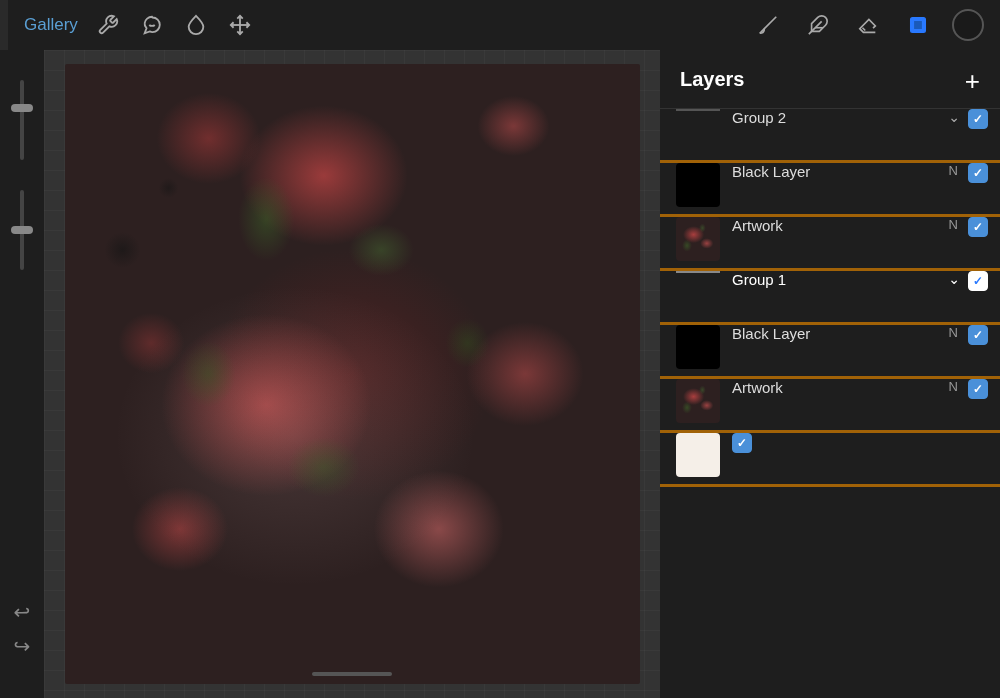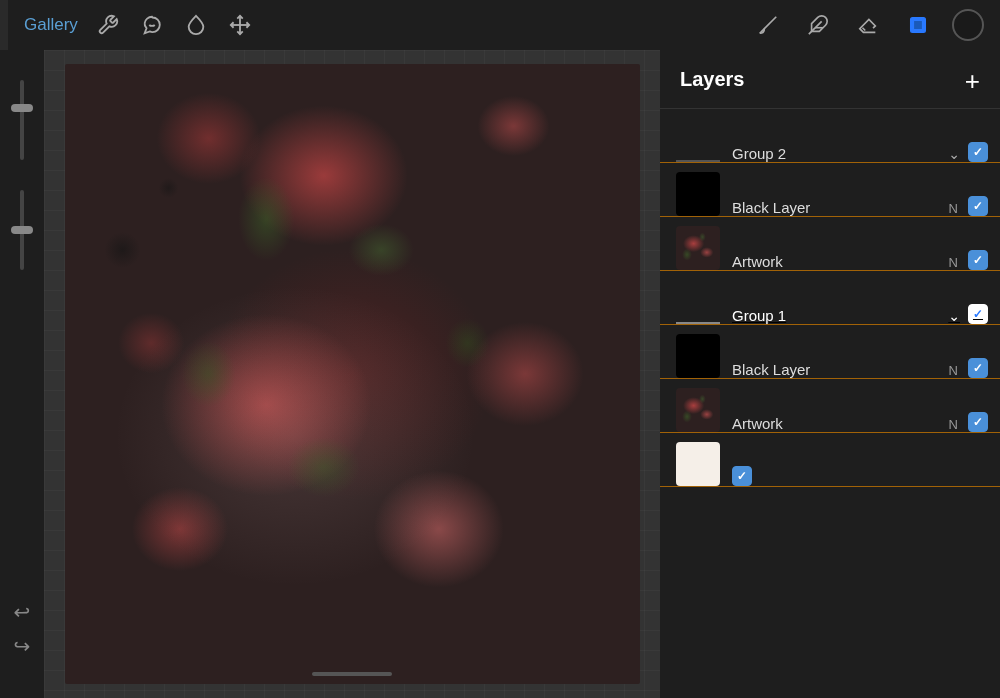--- a/index.html
+++ b/index.html
@@ -220,29 +220,28 @@
     }
 
     
     .layers-list {
       overflow-y: auto;
       height: calc(100% - 65px);
     }
 
     .layer-item {
       display: flex;
-      align-items: flex-end;
+      align-items: flex-start;
       padding: 0 12px 0 16px;
       height: 54px;
-      border-bottom: 1px solid #a16207;
+      border-bottom: 3px solid #a16207;
       cursor: pointer;
     }
     .layer-item.selected {
       background: #2979ff;
-      text-decoration: underline;
     }
     .layer-item.group-header {
       background: transparent;
     }
     .layer-thumbnail {
       width: 44px;
       height: 44px;
       border-radius: 4px;
       margin-right: 12px;
       flex-shrink: 0;

